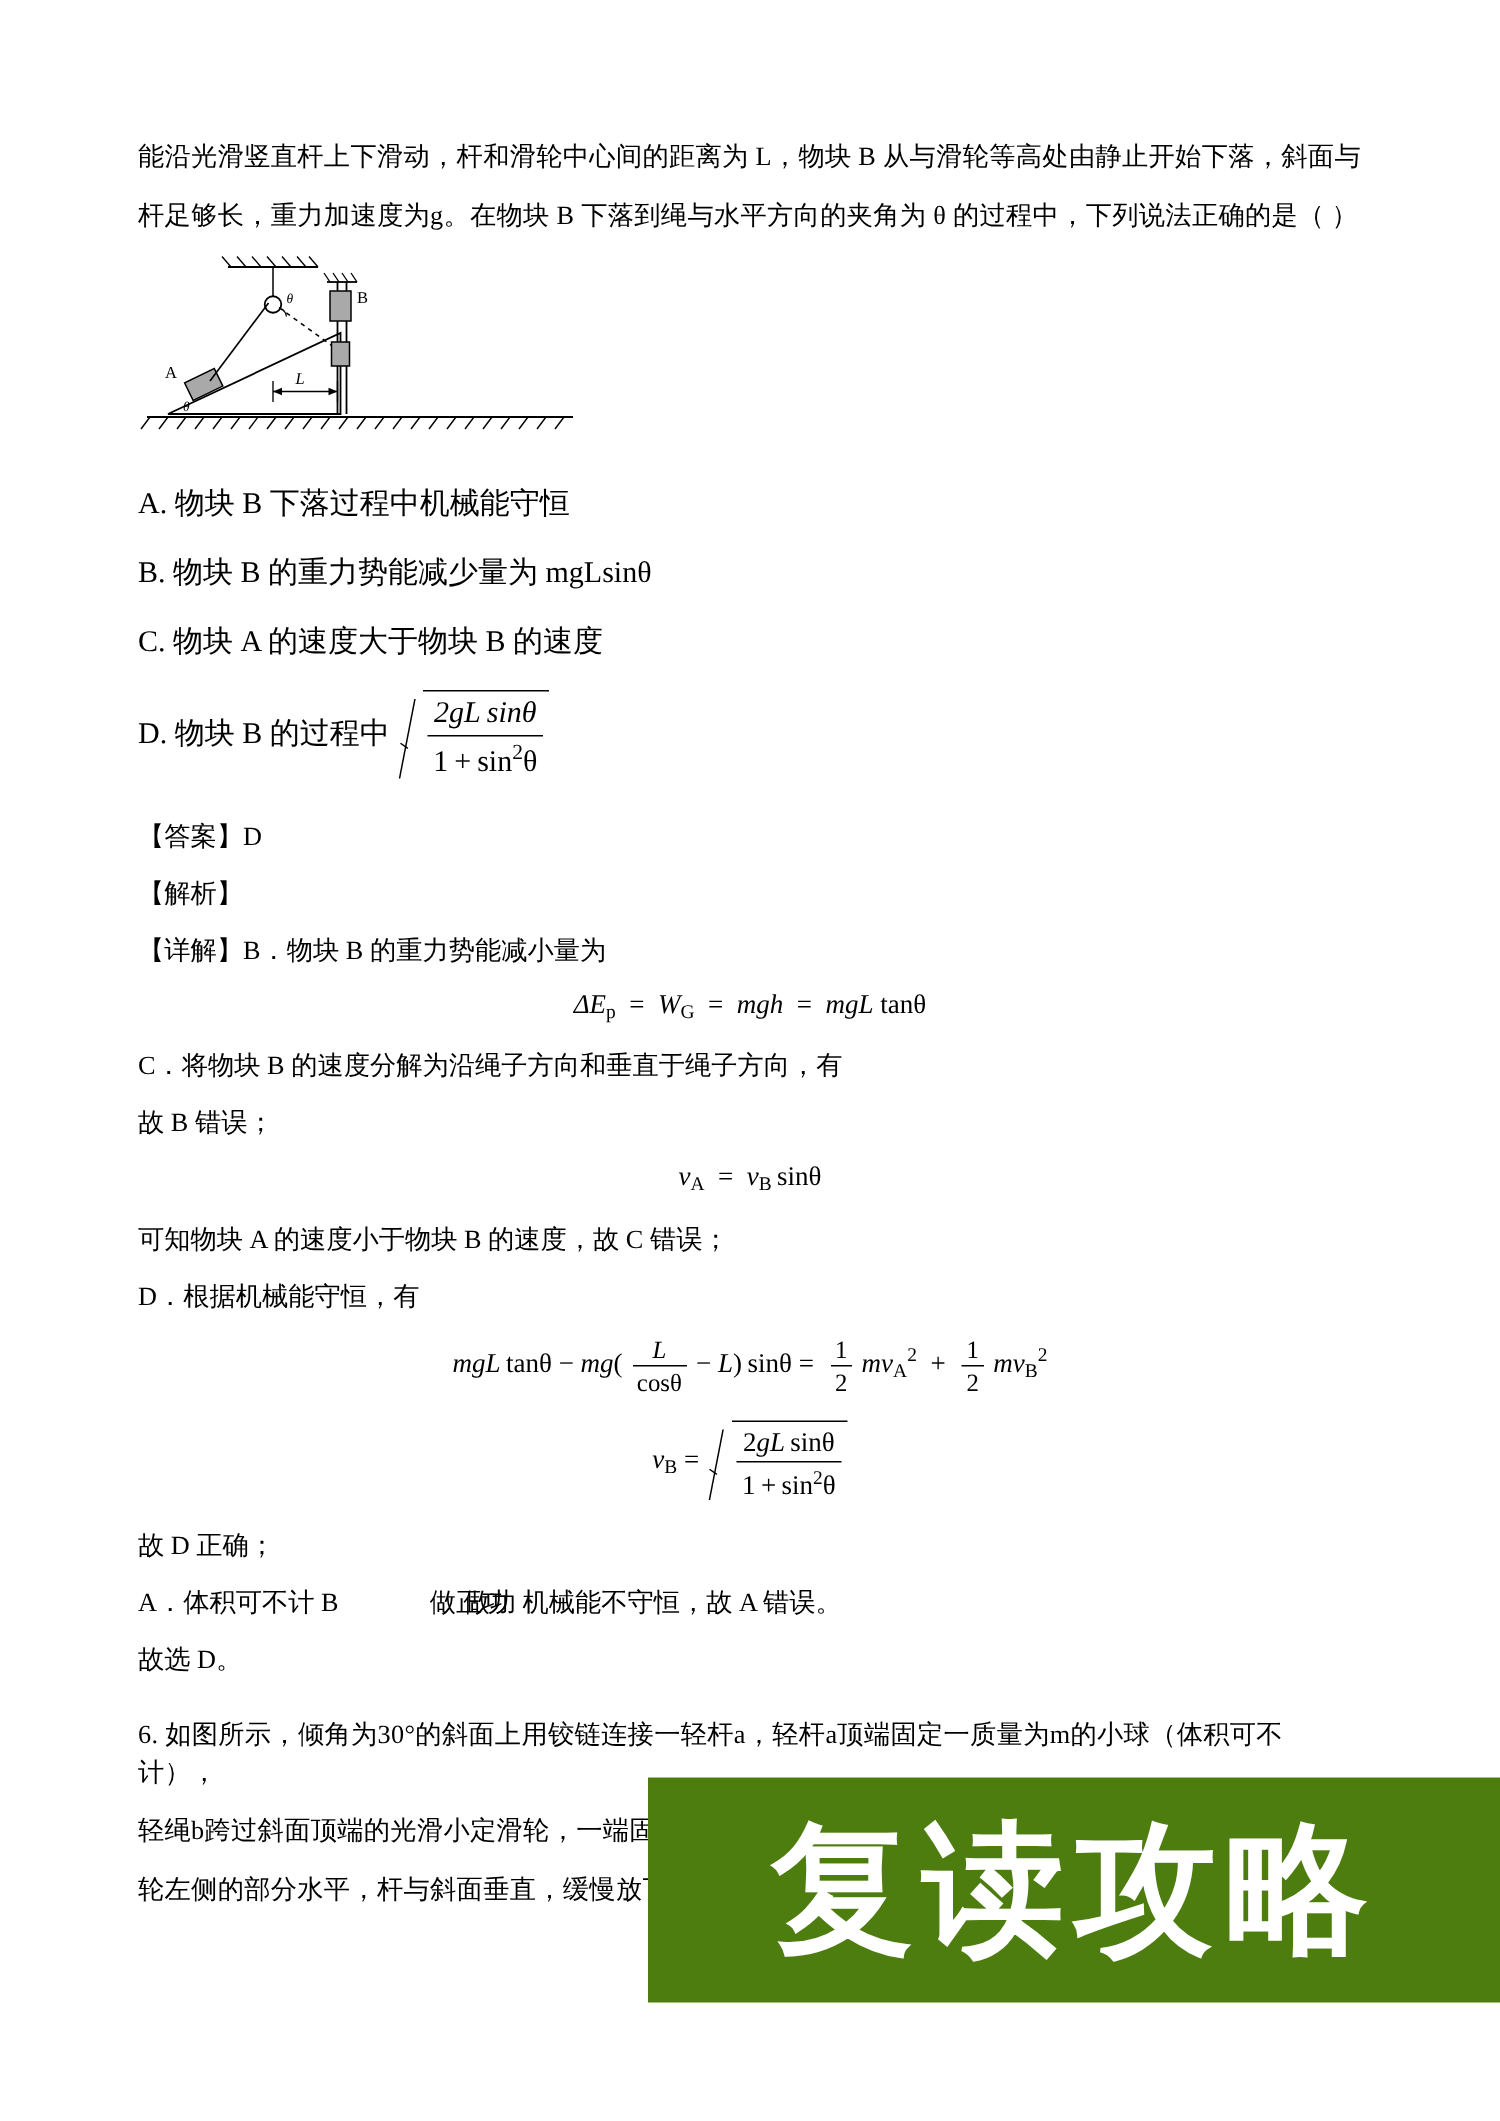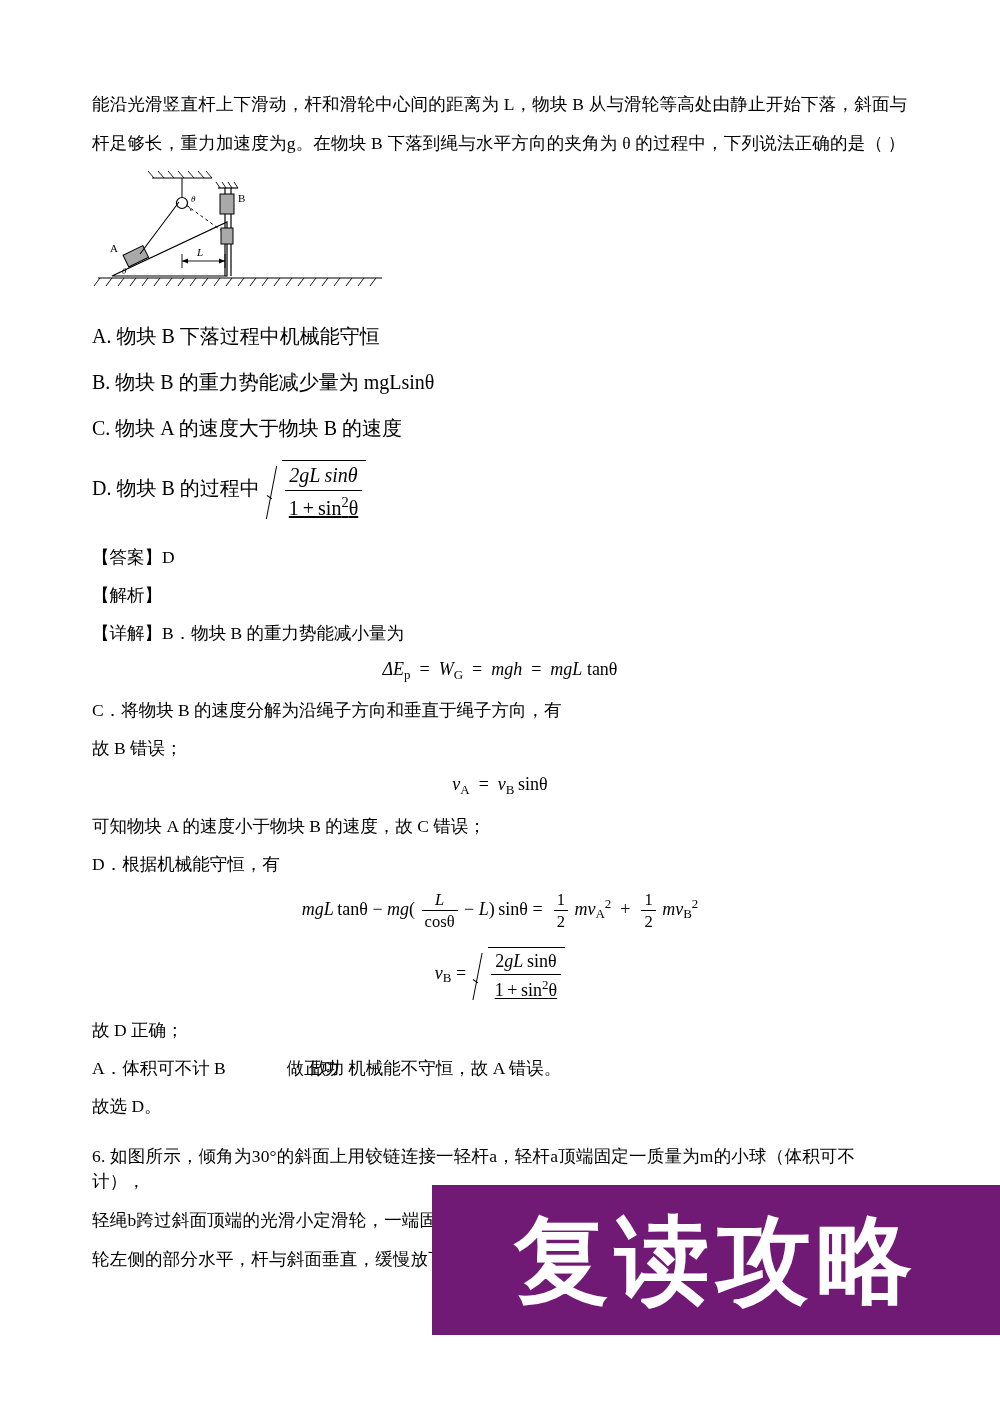--- a/index.html
+++ b/index.html
@@ -118,33 +118,32 @@
   .frac .num {
     display: block;
     border-bottom: 1.2px solid #000;
     padding: 0 4px 2px 4px;
     line-height: 1.25;
   }
   .frac .den {
     display: block;
     padding: 2px 4px 0 4px;
     line-height: 1.25;
-    text-decoration: underline;
   }
 
   .answer-line { font-size: 17.5px; margin: 0 0 14px 0; }
 
   
   .watermark {
     position: absolute;
     left: 432px;
     top: 1185px;
     width: 568px;
     height: 150px;
-    background: #701a75;
+    background: #4d7c0f;
     display: flex;
     align-items: center;
     justify-content: center;
   }
   .watermark .wm-text {
     font-family: "Liberation Sans", sans-serif;
     font-weight: bold;
     font-size: 95px;
     color: #ffffff;
     letter-spacing: 6px;

